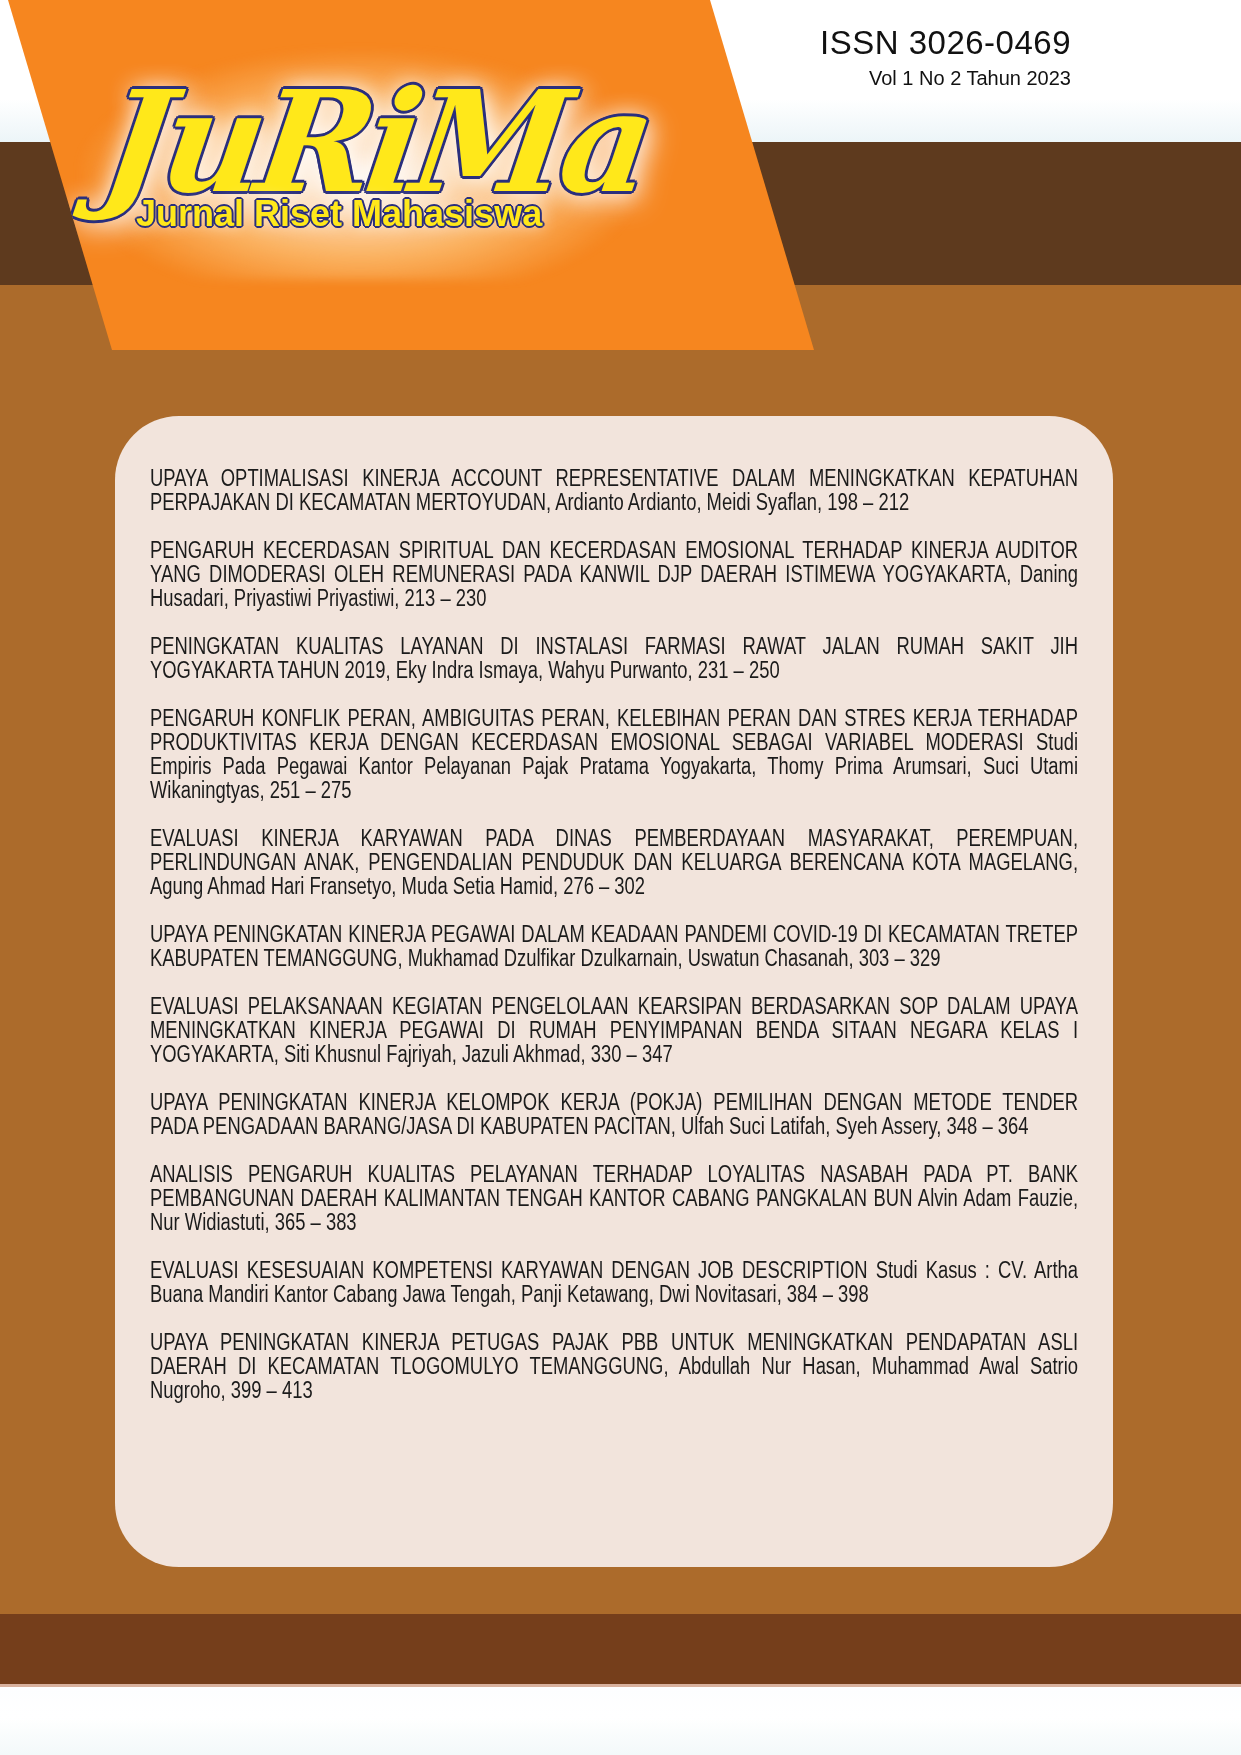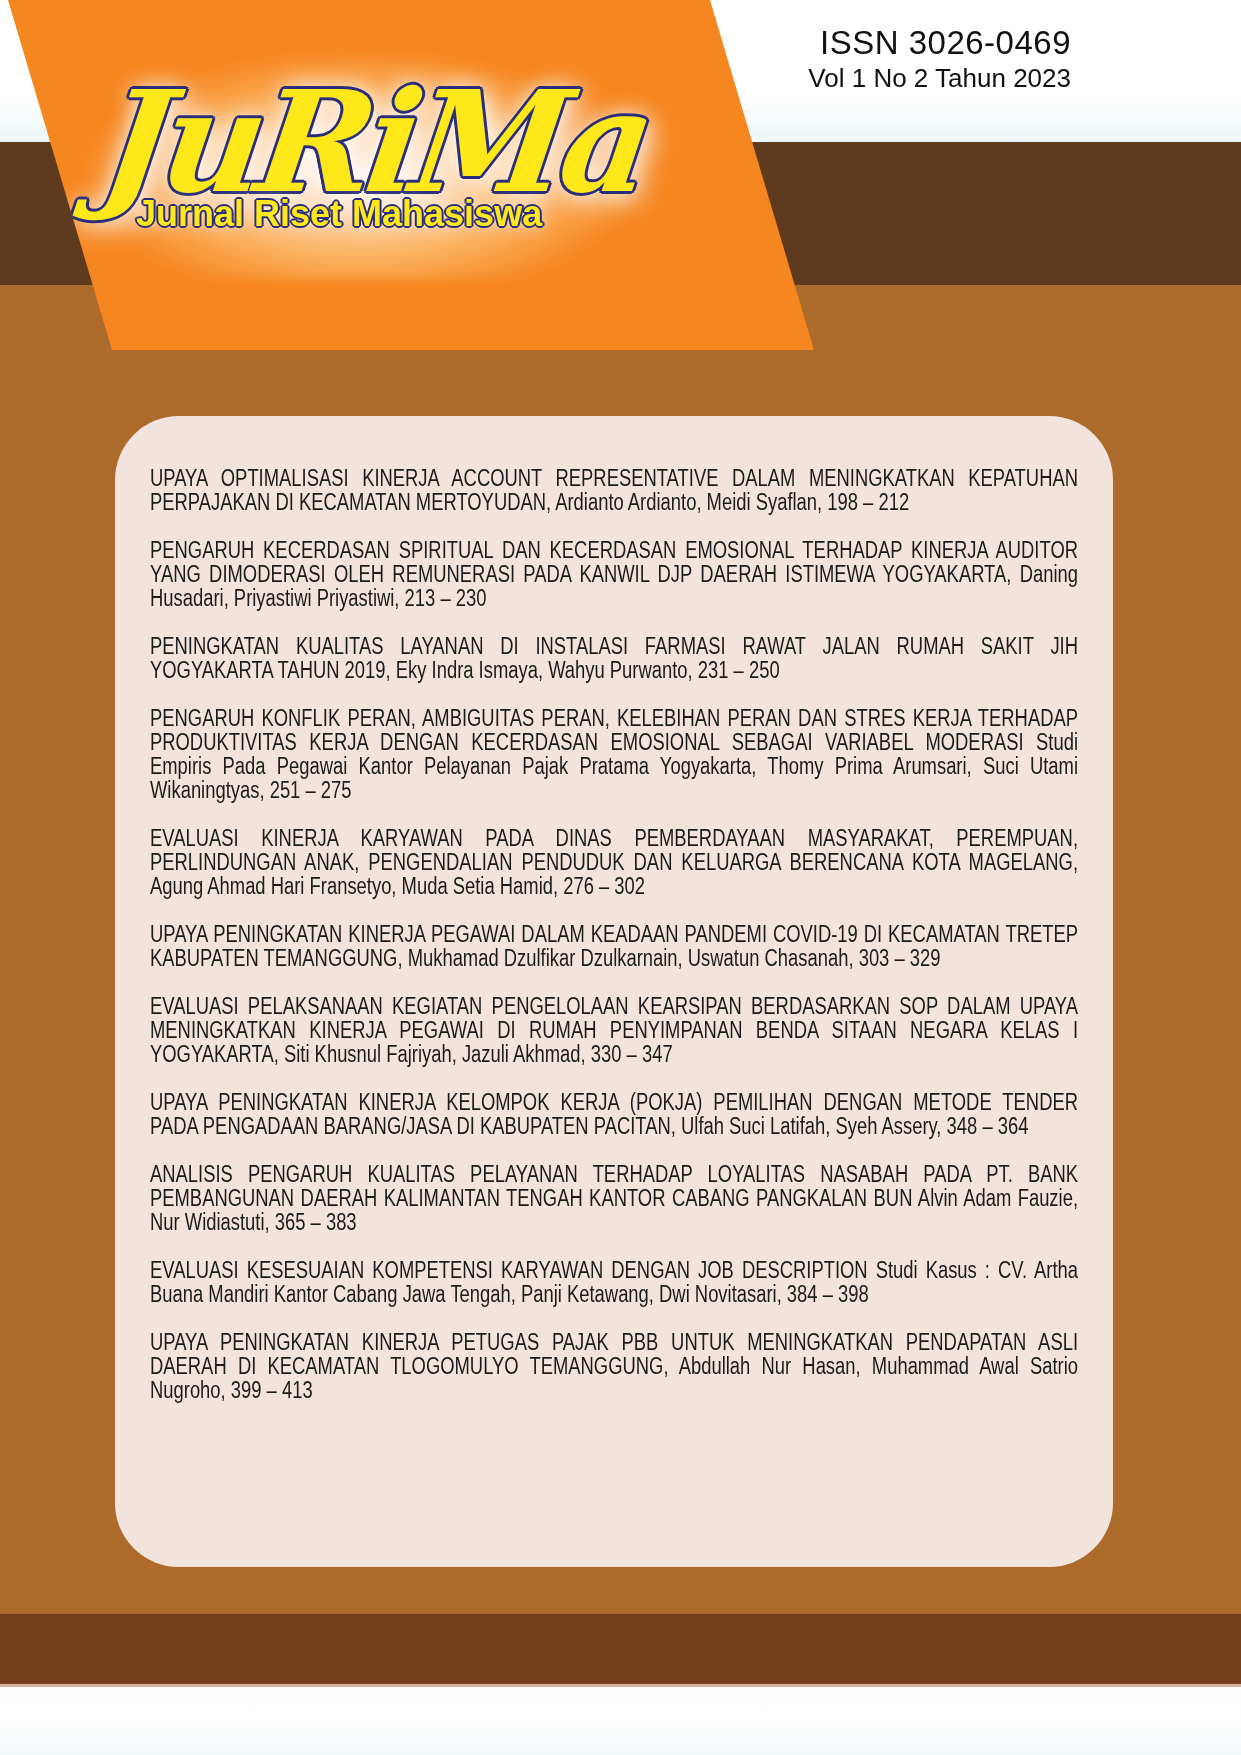--- a/index.html
+++ b/index.html
@@ -14,21 +14,21 @@
   .band-white-top   { top:0;     height:142px; background:linear-gradient(180deg,#ffffff 0%,#ffffff 70%,#ecf5f8 100%); }
   .band-dark-top    { top:142px; height:143px; background:#5E3A1E; }
   .band-mid         { top:285px; height:1329px; background:#AC6B2B; }
   .band-dark-bottom { top:1614px; height:70px; background:#753E1B; }
   .hairline         { top:1684px; height:3px;  background:#D8B19E; }
   .band-white-bottom{ top:1687px; height:68px; background:linear-gradient(180deg,#fdfeff 0%,#ffffff 45%,#f3f9fa 100%); }
 
   
   .issn-block { position:absolute; top:24px; right:43px; text-align:right; color:#111111; }
   .issn { font-size:33px; line-height:38px; letter-spacing:0.5px; }
-  .vol  { font-size:26px; line-height:32px;text-align:right; }
+  .vol  { font-size:20px; line-height:32px;text-align:right; }
 
   
   .logo-panel {
     position:absolute; top:0; left:0; width:830px; height:350px;
     background:#F6861F;
     clip-path:polygon(8px 0, 710px 0, 814px 350px, 112px 350px);
   }
   .logo-glow {
     position:absolute; left:80px; top:50px; width:560px; height:230px;
     background:radial-gradient(ellipse at 50% 55%, rgba(255,255,255,0.9) 0%, rgba(255,214,150,0.55) 45%, rgba(246,134,31,0) 72%);

